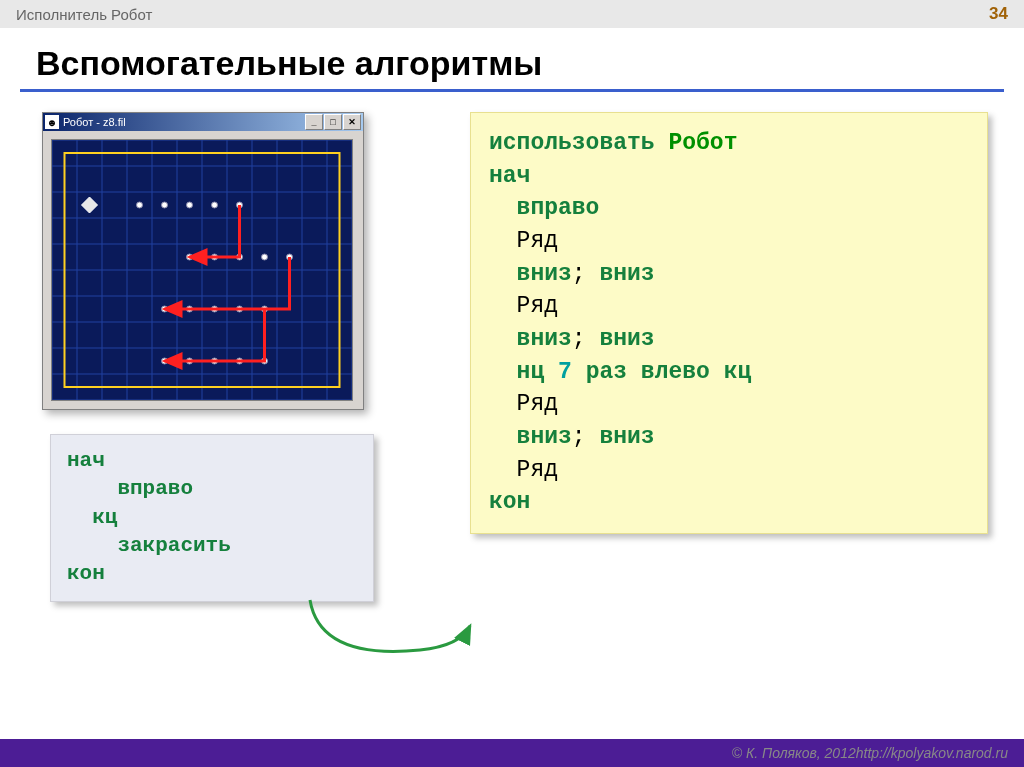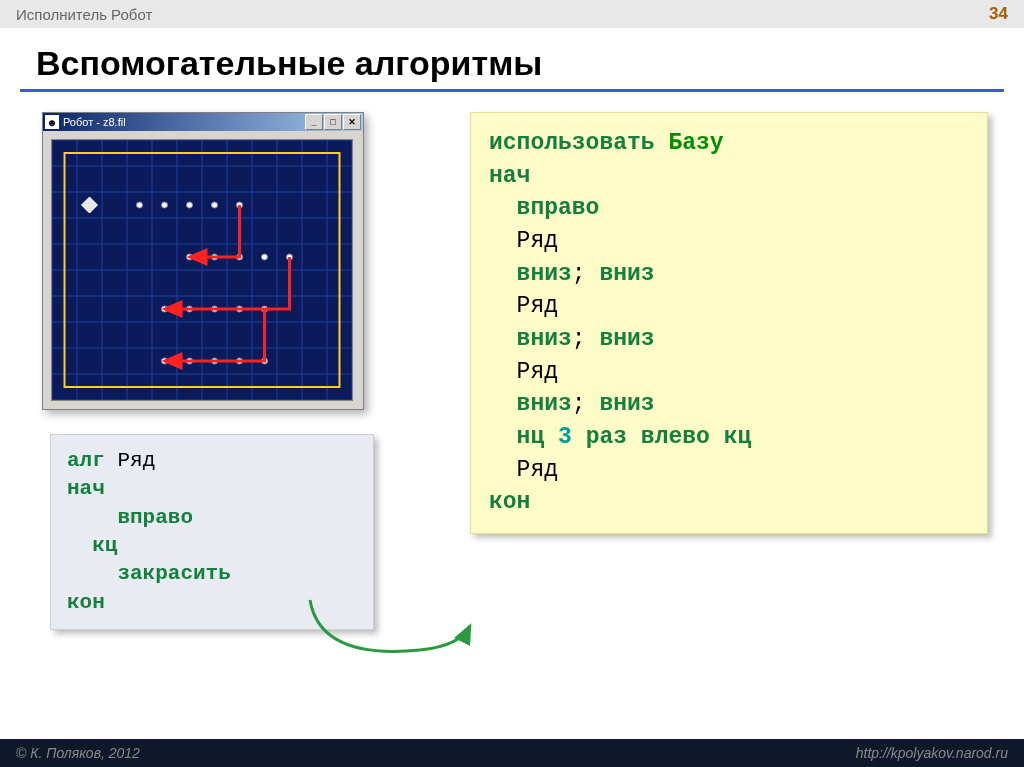--- a/index.html
+++ b/index.html
@@ -148,25 +148,25 @@
     width: 180px;
     height: 80px;
     pointer-events: none;
   }
   
   .footer {
     position: absolute;
     left: 0;
     bottom: 0;
     right: 0;
-    background: #0f172a;
+    background: #4c1d95;
     height: 28px;
     display: flex;
     align-items: center;
-    justify-content: space-between;
+    justify-content: flex-end;
     padding: 0 16px;
     color: #888;
     font-size: 14px;
     font-style: italic;
   }
 </style>
 </head>
 <body>
 
 <div class="slide">
@@ -247,39 +247,38 @@
               </defs>
               <path d="M187.5,65 L187.5,117 L137.5,117" stroke="#ff2020" stroke-width="3" fill="none" marker-end="url(#redarrow)"></path>
               <path d="M237.5,117 L237.5,169 L112.5,169" stroke="#ff2020" stroke-width="3" fill="none" marker-end="url(#redarrow)"></path>
               <path d="M212.5,169 L212.5,221 L112.5,221" stroke="#ff2020" stroke-width="3" fill="none" marker-end="url(#redarrow)"></path>
             </svg>
         </div>
       </div>
     </div>
 
     <div class="codebox-small" id="codebox-small">
-        <div class="codeline"><span class="kw-blue">алг </span><span class="plain">Ряд</span></div>
         <div class="codeline"><span class="kw-blue">нач</span></div>
         <div class="codeline"><span class="kw-blue">    вправо</span></div>
         <div class="codeline"><span class="kw-blue">  кц</span></div>
         <div class="codeline"><span class="kw-blue">    закрасить</span></div>
         <div class="codeline"><span class="kw-blue">кон</span></div>
       </div>
 
     <div class="codebox-big" id="codebox-big">
-        <div class="codeline"><span class="kw-blue">использовать </span><span class="kw-green">Базу</span></div>
+        <div class="codeline"><span class="kw-blue">использовать </span><span class="kw-green">Робот</span></div>
         <div class="codeline"><span class="kw-blue">нач</span></div>
         <div class="codeline"><span class="kw-blue">  вправо</span></div>
         <div class="codeline"><span class="plain">  Ряд</span></div>
         <div class="codeline"><span class="kw-blue">  вниз</span><span class="plain">; </span><span class="kw-blue">вниз</span></div>
         <div class="codeline"><span class="plain">  Ряд</span></div>
         <div class="codeline"><span class="kw-blue">  вниз</span><span class="plain">; </span><span class="kw-blue">вниз</span></div>
+        <div class="codeline"><span class="kw-blue">  нц </span><span class="kw-teal">7</span><span class="kw-blue"> раз влево кц</span></div>
         <div class="codeline"><span class="plain">  Ряд</span></div>
         <div class="codeline"><span class="kw-blue">  вниз</span><span class="plain">; </span><span class="kw-blue">вниз</span></div>
-        <div class="codeline"><span class="kw-blue">  нц </span><span class="kw-teal">3</span><span class="kw-blue"> раз влево кц</span></div>
         <div class="codeline"><span class="plain">  Ряд</span></div>
         <div class="codeline"><span class="kw-blue">кон</span></div>
       </div>
 
     <svg class="connector" viewBox="0 0 180 80">
       <defs>
         <marker id="arrowhead" markerWidth="8" markerHeight="8" refX="6" refY="3" orient="auto">
           <path d="M0,0 L7,3 L0,6 Z" fill="#2a9a40"></path>
         </marker>
       </defs>

